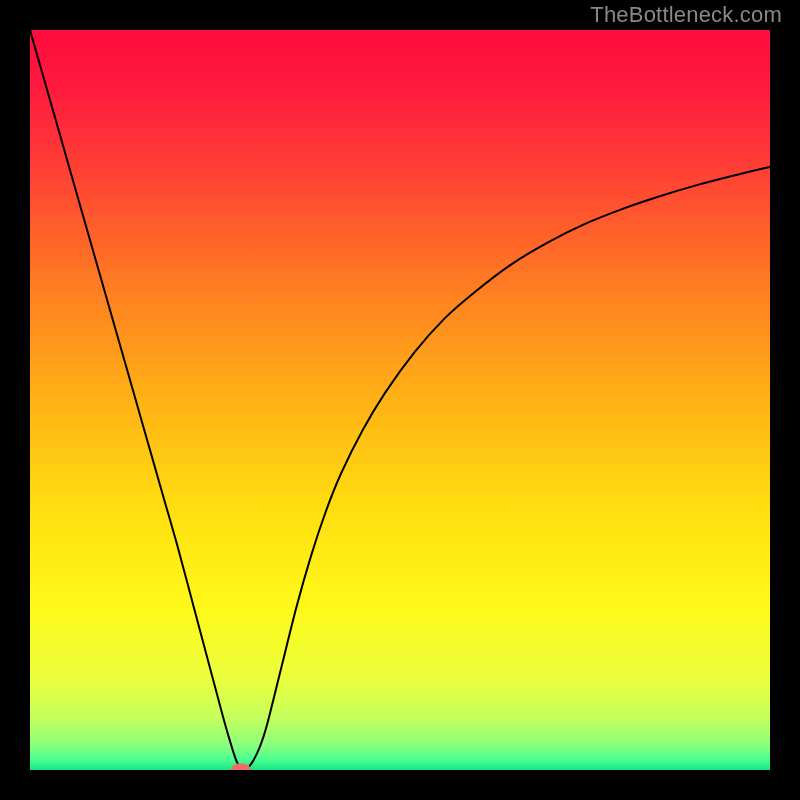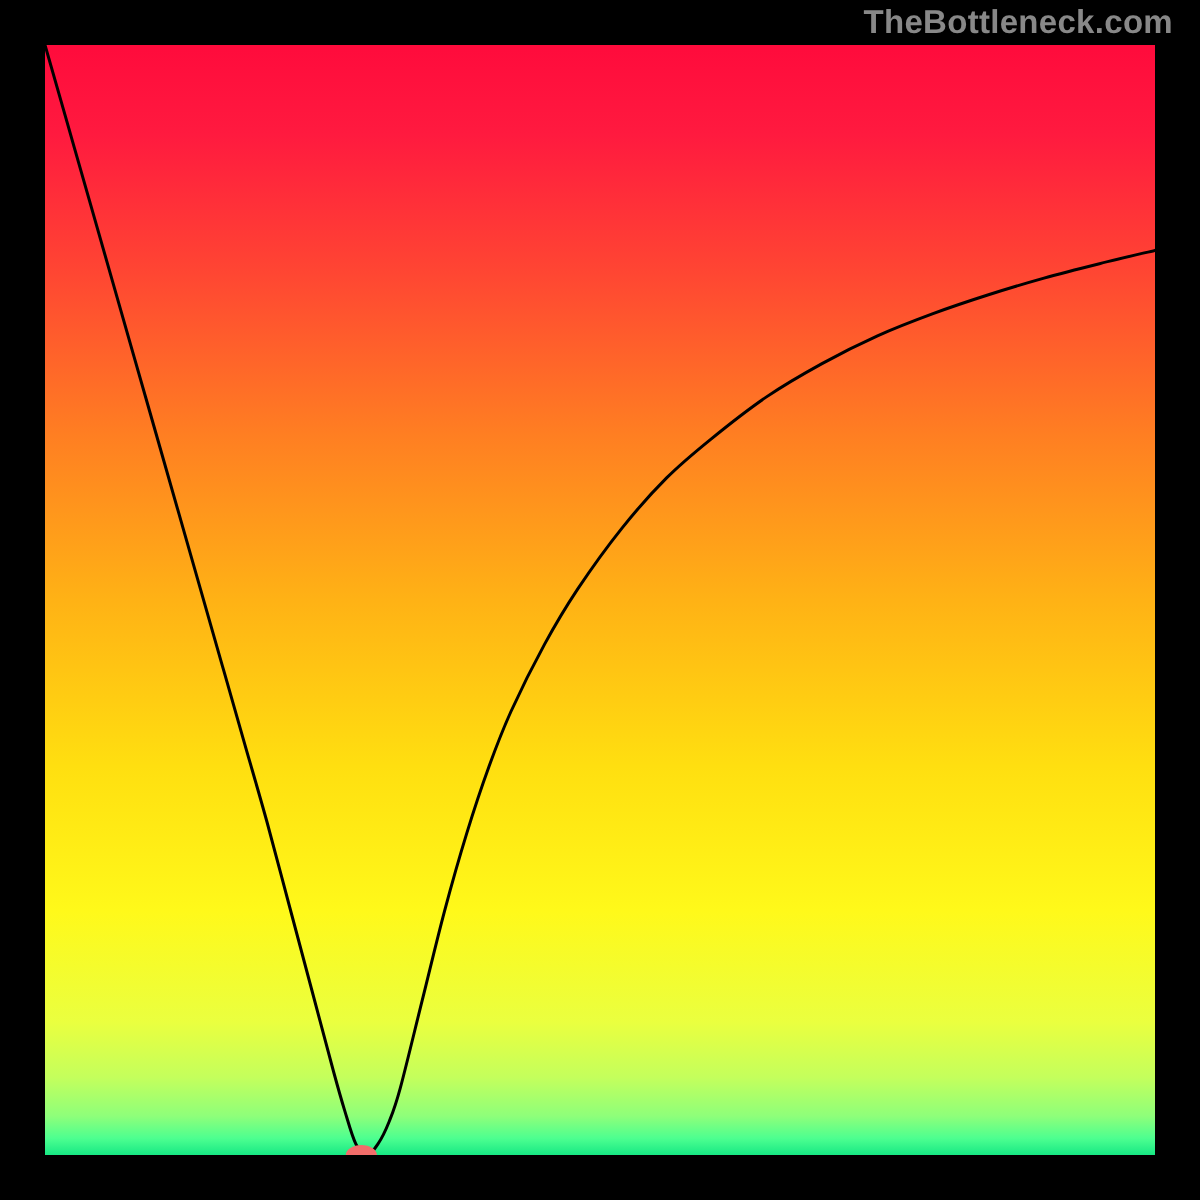--- a/index.html
+++ b/index.html
@@ -16,21 +16,21 @@
     width: 800px;
     height: 800px;
     background: #000;
   }
   .watermark {
     position: absolute;
     top: 2px;
     right: 18px;
     color: #888;
     font-size: 22px;
-    font-weight: 700;
+    font-weight: 400;
     letter-spacing: 0.2px;
   }
   .plot {
     position: absolute;
     left: 30px;
     top: 30px;
     width: 740px;
     height: 740px;
   }
   .plot svg {

